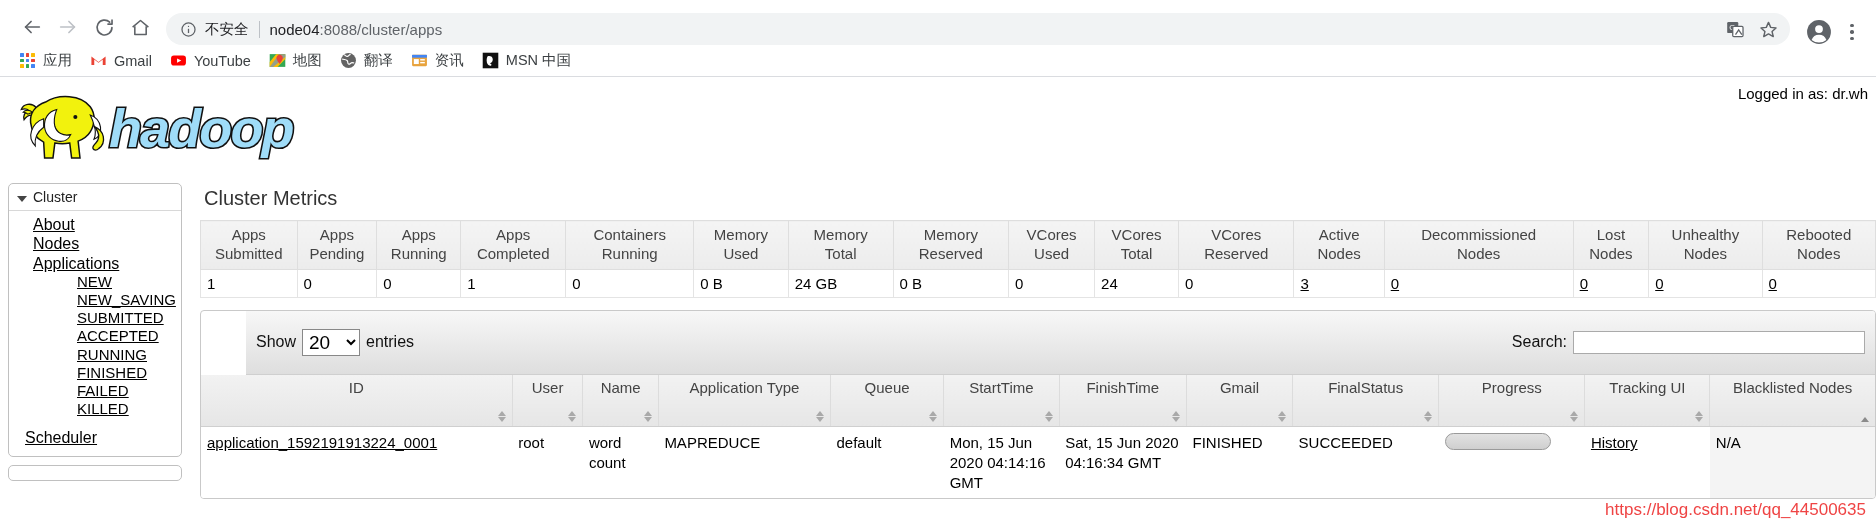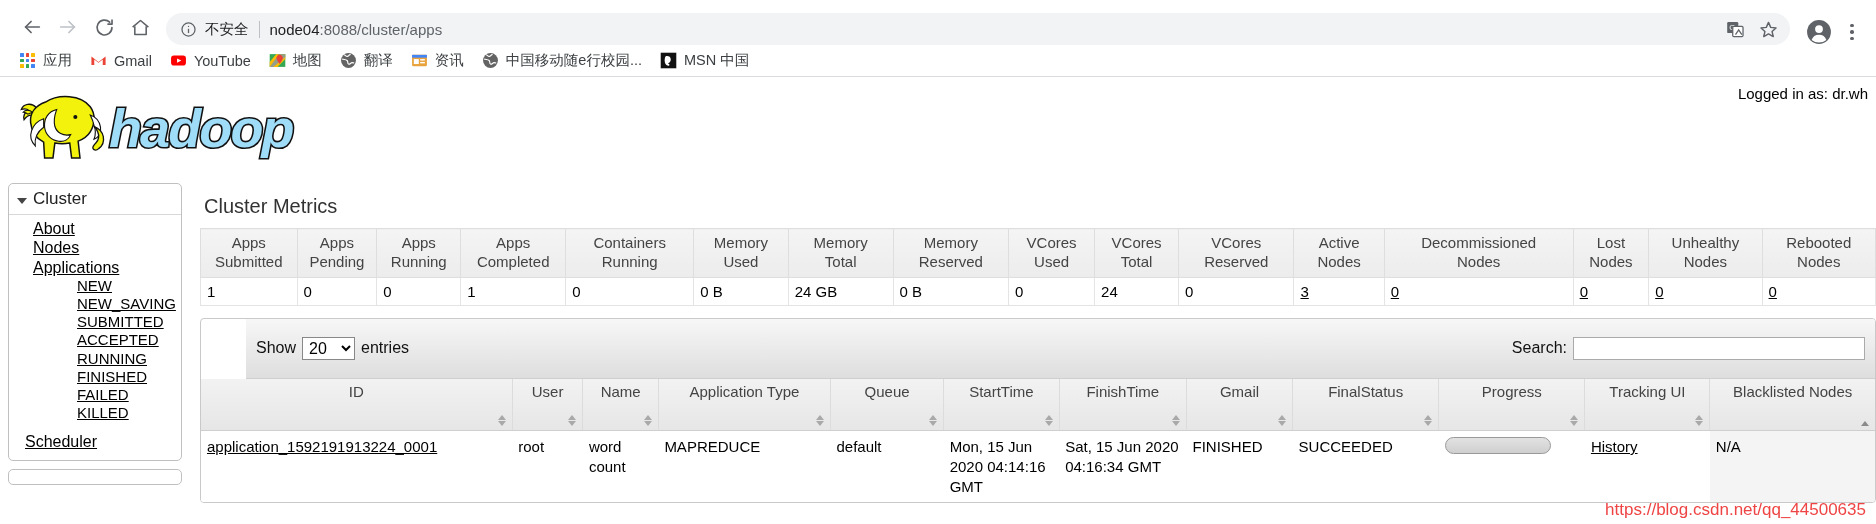--- a/index.html
+++ b/index.html
@@ -133,21 +133,21 @@
   }
   .sb-panel {
     border: 1px solid #c0c0c0;
     border-radius: 5px;
     background: #fff;
     padding-bottom: 8px;
   }
   .sb-head {
     padding: 5px 8px 5px 8px;
     border-bottom: 1px solid #d8d8d8;
-    font-size: 17px;
+    font-size: 14px;
     color: #222;
     display: flex; align-items: center; gap: 6px;
   }
   .caret { width: 0; height: 0; border-left: 5px solid transparent; border-right: 5px solid transparent; border-top: 6px solid #444; margin-top: 3px;}
   .sb-link {
     display: block;
     color: #000;
     text-decoration: underline;
     line-height: 1.08;
     padding: 1px 0;
@@ -165,21 +165,21 @@
 
   
   .main {
     position: absolute;
     left: 200px; top: 106px;
     right: 0;
   }
   .section-title {
     font-size: 20px;
     color: #333;
-    margin: 12px 0 10px 4px;
+    margin: 4px 0 10px 4px;
     font-family: "Liberation Sans", sans-serif;
   }
 
   table.metrics {
     border-collapse: collapse;
     width: 1676px;
     table-layout: fixed;
     font-size: 15px;
     padding-left: 7px;
   }
@@ -216,21 +216,21 @@
     padding: 18px 10px;
     display: flex;
     align-items: center;
     font-size: 16px;
     color: #111;
     border-bottom: 1px solid #cfcfcf;
     margin-left: 45px;
   }
   .dt-top .spacer { flex: 1 1 auto; }
   .len-select {
-    font-size: 16px;
+    font-size: 19px;
     margin: 0 6px;
     padding: 1px 2px;
     font-family: "Liberation Sans", sans-serif;
     border: 1px solid #888;
     background: #fff;
   }
   .search-lbl { margin-right: 6px; }
   .search-input {
     width: 292px;
     height: 23px;
@@ -415,28 +415,20 @@
     <svg class="bm-ico" viewBox="0 0 24 24">
       <rect x="1.5" y="4" width="21" height="16" rx="1.5" fill="#e8a33d"></rect>
       <rect x="1.5" y="4" width="21" height="4" fill="#4285f4"></rect>
       <rect x="4" y="10" width="7" height="7" fill="#fff"></rect>
         <rect x="13" y="10" width="6.5" height="2" fill="#fff"></rect>
         <rect x="13" y="14" width="6.5" height="2" fill="#fff"></rect>
     </svg>
     <span>资讯</span>
   </div>
 
-  <div class="bm">
-    <svg class="bm-ico" viewBox="0 0 24 24">
-      <circle cx="12" cy="12" r="10.5" fill="#636363"></circle>
-      <path d="M3 10c3 1 5 0 7 2s0 4 2 5 3-2 5-2 2 1 3 0" stroke="#fff" stroke-width="1.6" fill="none"></path>
-      <path d="M6 4c2 1 3 3 5 2s2-3 4-2" stroke="#fff" stroke-width="1.6" fill="none"></path>
-    </svg>
-    <span>中国移动随e行校园...</span>
-  </div>
 
   <div class="bm">
     <svg class="bm-ico" viewBox="0 0 24 24">
       <rect x="1" y="1" width="22" height="22" fill="#111"></rect>
       <path d="M8 6c3-1 6 0 7 3s-1 6-4 7c2 1 3 2 2 3-2 1-5-1-6-4-1-4 0-8 1-9z" fill="#fff"></path>
     </svg>
     <span>MSN 中国</span>
   </div>
 </div>
 

